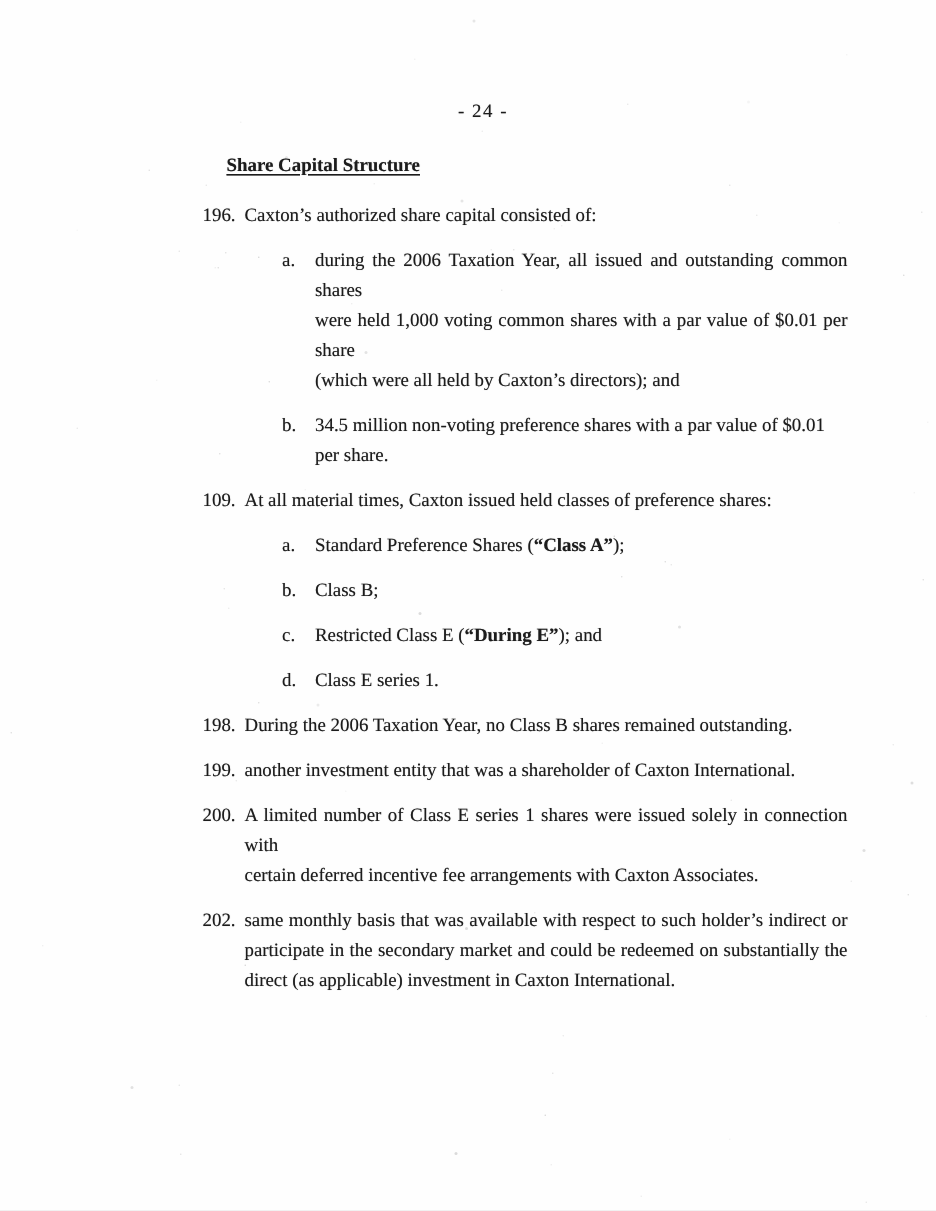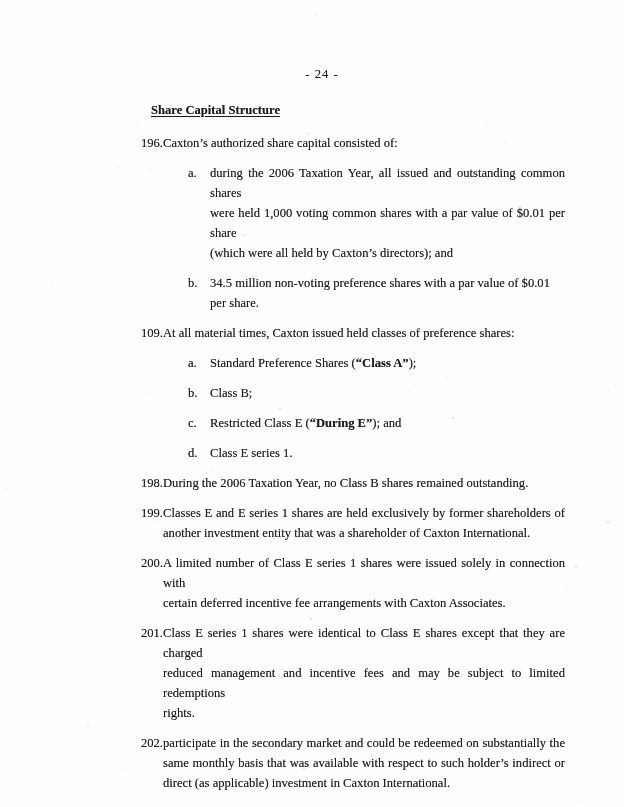--- a/index.html
+++ b/index.html
@@ -40,21 +40,20 @@
     text-decoration: underline;
     text-underline-offset: 2px;
   }
   .para {
     display: flex;
     margin-bottom: 10px;
   }
   .para .num {
     width: 28px;
     flex: none;
-    text-align: right;
   }
   .para .ptxt {
     flex: 1;
     min-width: 0;
   }
   .items {
     margin-left: 53px;
   }
   .item {
     display: flex;
@@ -239,45 +238,36 @@
     <div class="para">
       <div class="num">198.</div>
       <div class="ptxt">
         <div class="lline">During the 2006 Taxation Year, no Class B shares remained outstanding.</div>
       </div>
     </div>
 
     <div class="para">
       <div class="num">199.</div>
       <div class="ptxt">
-        <div class="jline">Classes E and E series 1 shares are held exclusively by former shareholders of</div>
         <div class="lline">another investment entity that was a shareholder of Caxton International.</div>
       </div>
     </div>
 
     <div class="para">
       <div class="num">200.</div>
       <div class="ptxt">
         <div class="jline">A limited number of Class E series 1 shares were issued solely in connection with</div>
         <div class="lline">certain deferred incentive fee arrangements with Caxton Associates.</div>
       </div>
     </div>
 
-    <div class="para">
-      <div class="num">201.</div>
-      <div class="ptxt">
-        <div class="jline">Class E series 1 shares were identical to Class E shares except that they are charged</div>
-        <div class="jline">reduced management and incentive fees and may be subject to limited redemptions</div>
-        <div class="lline">rights.</div>
-      </div>
-    </div>
 
     <div class="para">
       <div class="num">202.</div>
       <div class="ptxt">
+        <div class="jline">same monthly basis that was available with respect to such holder’s indirect or</div>
         <div class="jline">participate in the secondary market and could be redeemed on substantially the</div>
-        <div class="jline">same monthly basis that was available with respect to such holder’s indirect or</div>
         <div class="lline">direct (as applicable) investment in Caxton International.</div>
       </div>
     </div>
 
   </div>
 </div>
 
 </body></html>

